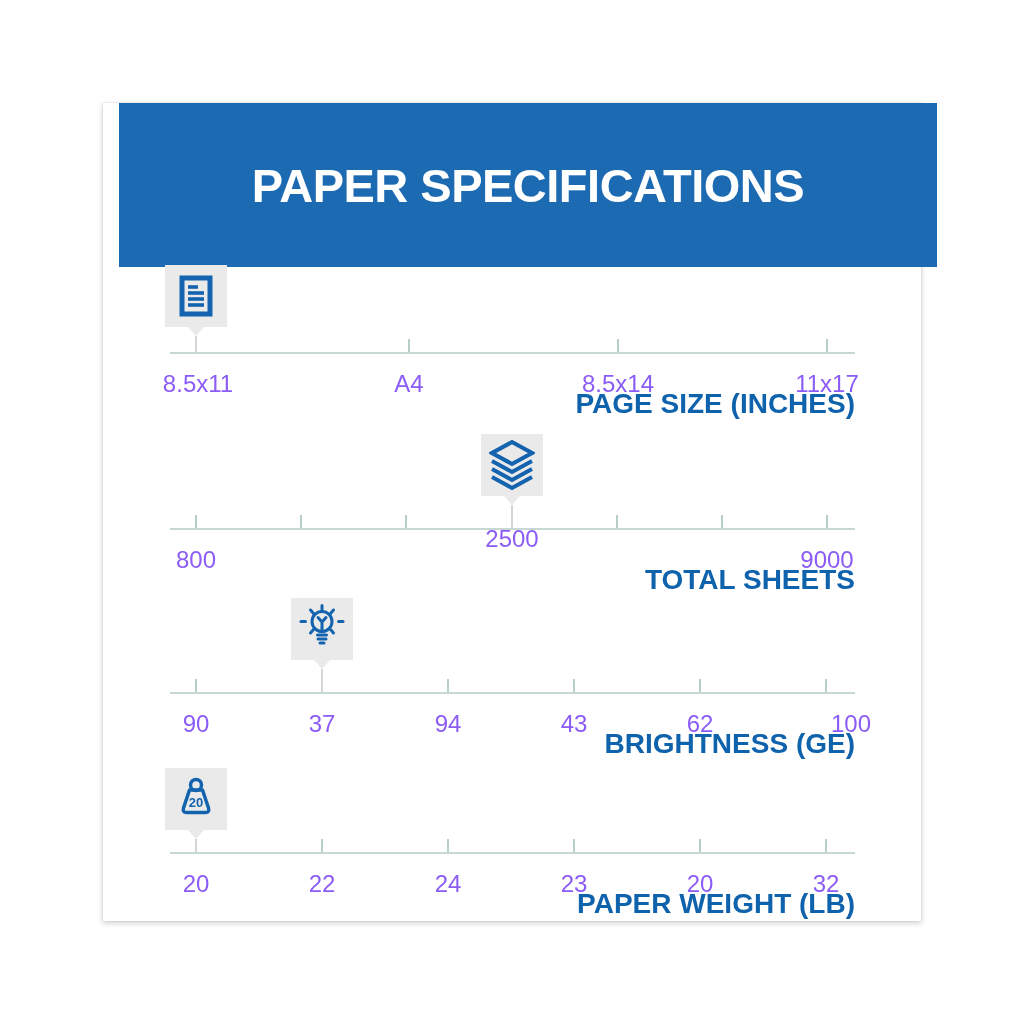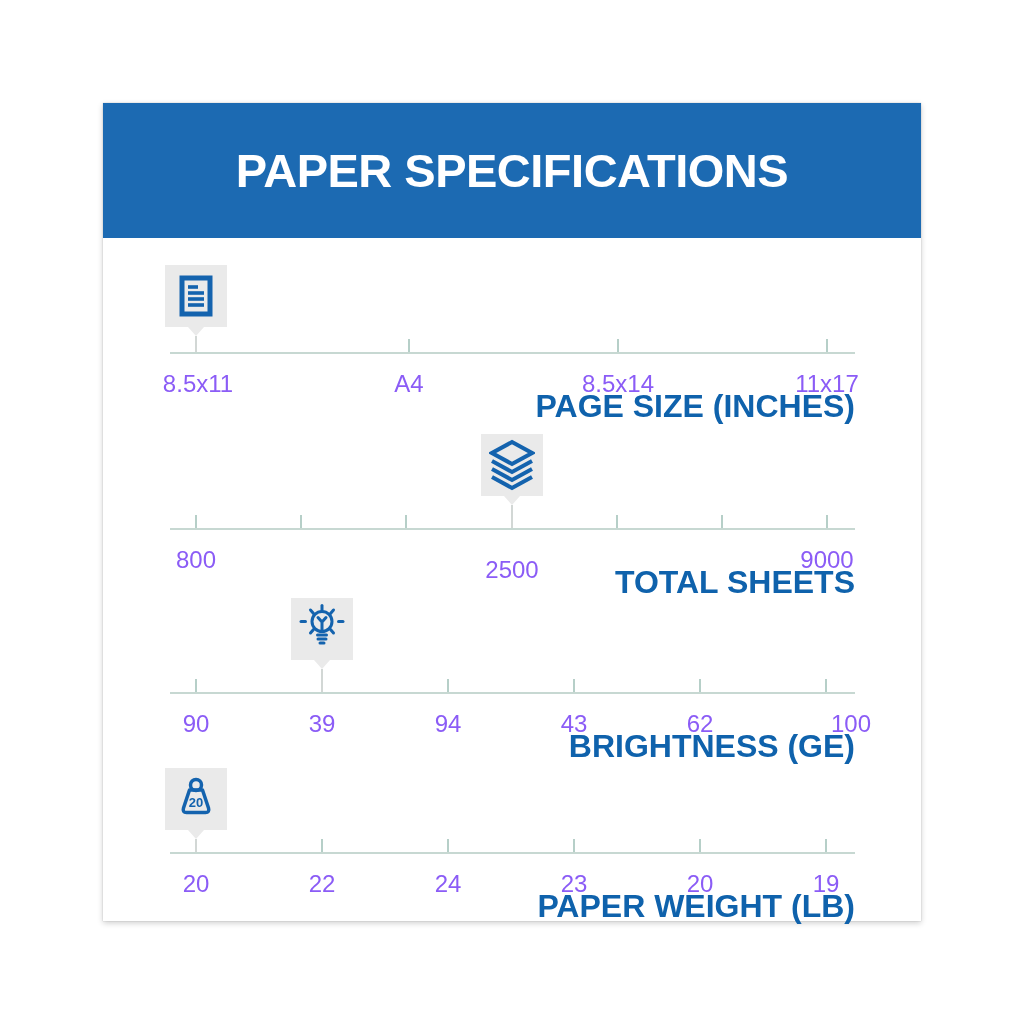--- a/index.html
+++ b/index.html
@@ -1,27 +1,27 @@
 <!DOCTYPE html>
 <html><head>
 <meta charset="utf-8">
 <style>
   html,body{margin:0;padding:0;width:1024px;height:1024px;background:#ffffff;
     font-family:"Liberation Sans", sans-serif;overflow:hidden;}
   .card{position:absolute;left:103px;top:103px;width:818px;height:818px;background:#ffffff;
     box-shadow:0 2px 6px rgba(0,0,0,0.20), 0 0 1px rgba(0,0,0,0.25);}
-  .banner{position:absolute;left:0;top:0;width:818px;height:135px;background:#1c6ab2;
+  .banner{position:absolute;left:16px;top:0;width:818px;height:164px;background:#1c6ab2;
     display:flex;align-items:center;justify-content:center;text-align:center;}
   .banner h1{margin:0;color:#ffffff;font-size:47px;font-weight:700;letter-spacing:-0.5px;white-space:nowrap;}
   .track{position:absolute;height:2px;background:#c7d8d2;left:67px;width:685px;}
   .tick{position:absolute;width:2px;height:13px;background:#b6cfc8;}
   .connector{position:absolute;width:2px;background:#d2d7d5;}
   .tick-label{position:absolute;transform:translateX(-50%);color:#8b5cf6;font-size:24px;
     font-weight:400;white-space:nowrap;margin-top:12px;}
-  .axis-label{position:absolute;right:66px;color:#0f62ac;font-size:32px;font-weight:700;
+  .axis-label{position:absolute;right:66px;color:#0f62ac;font-size:28px;font-weight:700;
     white-space:nowrap;text-align:left;letter-spacing:0;}
   .marker{position:absolute;width:62px;height:62px;background:#eaeaea;display:flex;
     align-items:center;justify-content:center;}
   .pointer{position:absolute;width:0;height:0;border-left:8px solid transparent;
     border-right:8px solid transparent;border-top:9px solid #eaeaea;}
   svg{display:block;}
   .badge-num{font-family:"Liberation Sans", sans-serif;font-weight:700;}
 </style>
 </head>
 <body>
@@ -77,21 +77,21 @@
           <path d="M23 3 L43 14 L23 25 L3 14 Z" fill="none" stroke="#1463ae" stroke-width="4" stroke-linejoin="miter"></path>
           <path d="M3 22 L23 33 L43 22" fill="none" stroke="#1463ae" stroke-width="4"></path>
           <path d="M3 30 L23 41 L43 30" fill="none" stroke="#1463ae" stroke-width="4"></path>
           <path d="M3 38 L23 49 L43 38" fill="none" stroke="#1463ae" stroke-width="4"></path>
         </svg>
       </span>
     </div>
     <div class="pointer" style="left:401px;top:393px"></div>
 
     <div class="tick-label" style="left:93px;top:431px">800</div>
-    <div class="tick-label" style="left:409px;top:441px">2500</div>
+    <div class="tick-label" style="left:409px;top:410px">2500</div>
     <div class="tick-label" style="left:724px;top:431px">9000</div>
     <div class="axis-label" style="top:461px">TOTAL SHEETS</div>
   </div>
 
   <div>
     <div class="track" style="top:589px"></div>
     <div class="tick" style="left:92px;top:576px"></div>
     <div class="tick" style="left:218px;top:576px"></div>
     <div class="tick" style="left:344px;top:576px"></div>
     <div class="tick" style="left:470px;top:576px"></div>
@@ -115,21 +115,21 @@
           <path d="M19 13.5 L23 18 L27 13.5 M23 18 V27" fill="none" stroke="#1463ae" stroke-width="3" stroke-linecap="round"></path>
           <line x1="18.5" y1="31" x2="27.5" y2="31" stroke="#1463ae" stroke-width="3" stroke-linecap="round"></line>
           <line x1="19" y1="35" x2="27" y2="35" stroke="#1463ae" stroke-width="3" stroke-linecap="round"></line>
           <line x1="21" y1="39" x2="25" y2="39" stroke="#1463ae" stroke-width="3" stroke-linecap="round"></line>
         </svg>
       </span>
     </div>
     <div class="pointer" style="left:211px;top:557px"></div>
 
     <div class="tick-label" style="left:93px;top:595px">90</div>
-    <div class="tick-label" style="left:219px;top:595px">39</div>
+    <div class="tick-label" style="left:219px;top:595px">37</div>
     <div class="tick-label" style="left:345px;top:595px">94</div>
     <div class="tick-label" style="left:471px;top:595px">43</div>
     <div class="tick-label" style="left:597px;top:595px">62</div>
     <div class="tick-label" style="left:748px;top:595px">100</div>
     <div class="axis-label" style="top:625px">BRIGHTNESS (GE)</div>
   </div>
 
   <div>
     <div class="track" style="top:749px"></div>
     <div class="tick" style="left:92px;top:736px"></div>
@@ -149,17 +149,17 @@
         </svg>
       </span>
     </div>
     <div class="pointer" style="left:85px;top:727px"></div>
 
     <div class="tick-label" style="left:93px;top:755px">20</div>
     <div class="tick-label" style="left:219px;top:755px">22</div>
     <div class="tick-label" style="left:345px;top:755px">24</div>
     <div class="tick-label" style="left:471px;top:755px">23</div>
     <div class="tick-label" style="left:597px;top:755px">20</div>
-    <div class="tick-label" style="left:723px;top:755px">19</div>
+    <div class="tick-label" style="left:723px;top:755px">32</div>
     <div class="axis-label" style="top:785px">PAPER WEIGHT (LB)</div>
   </div>
 
 </div>
 
 </body></html>

